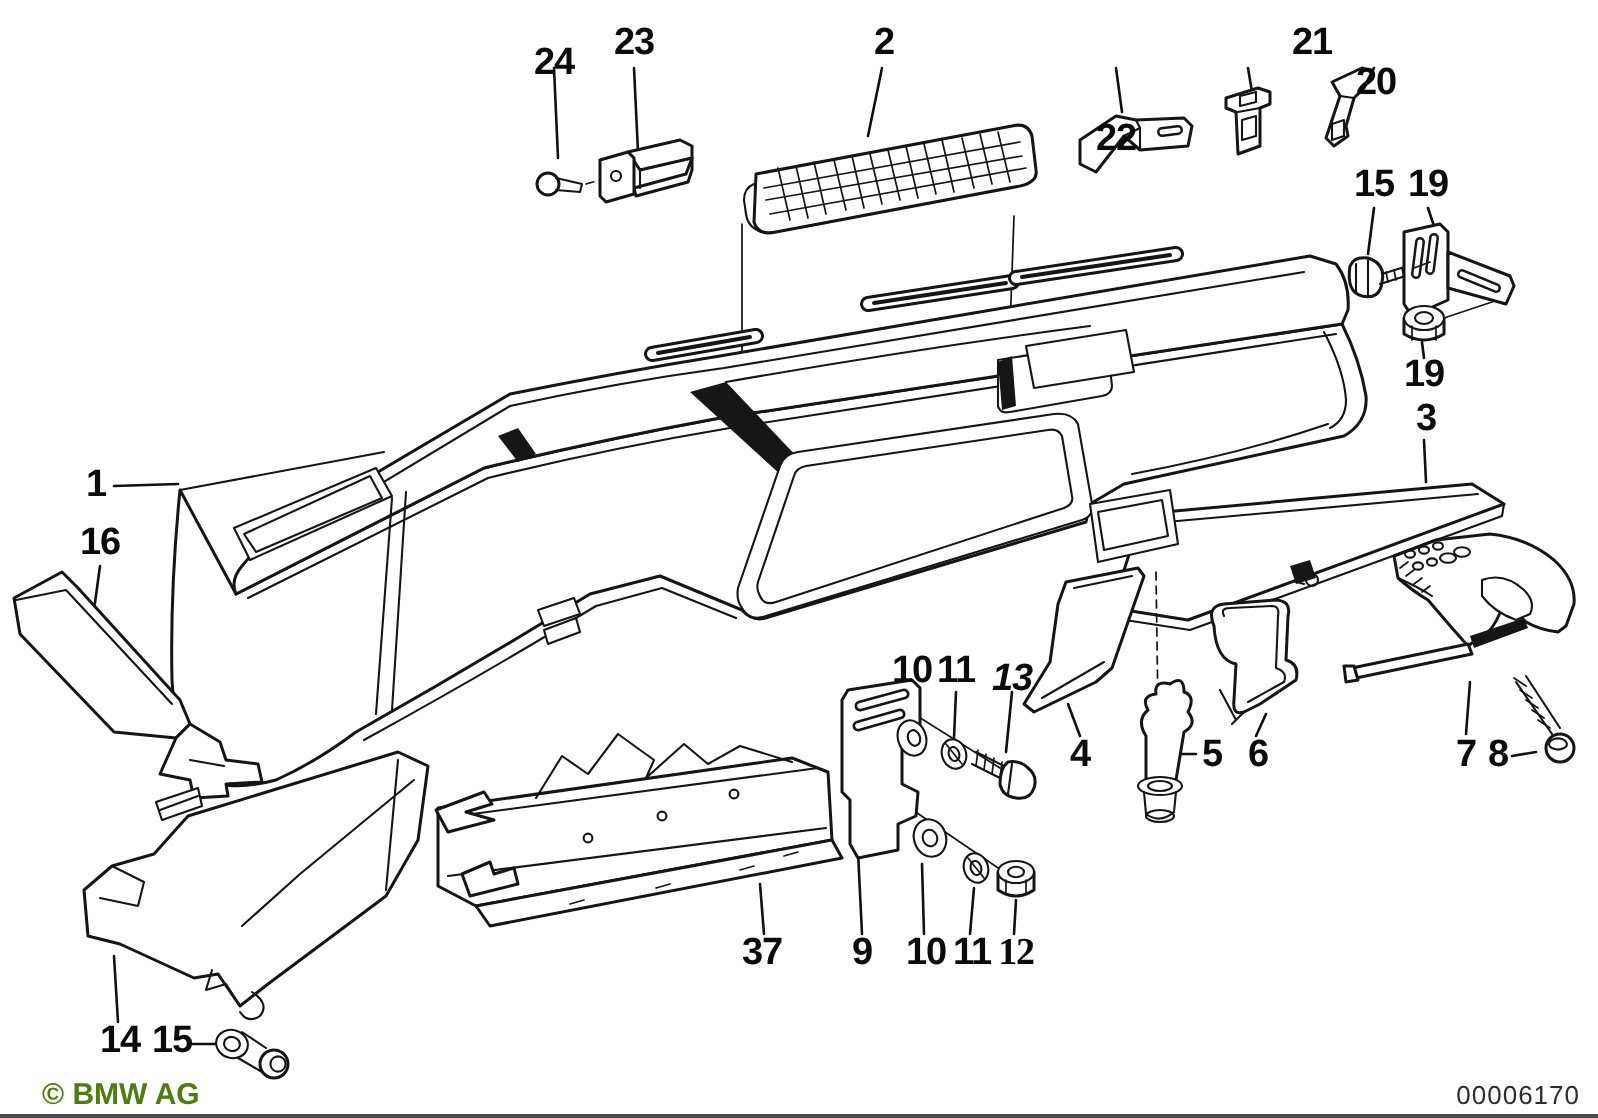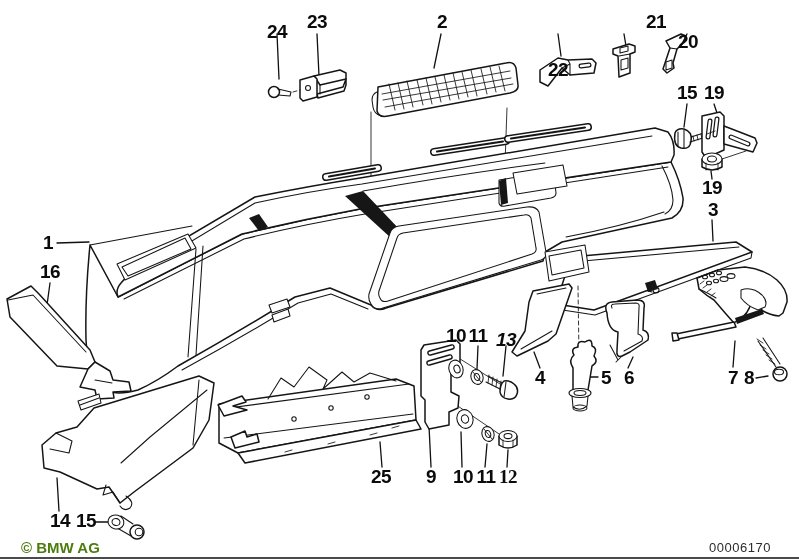--- a/index.html
+++ b/index.html
@@ -4,21 +4,21 @@
 <style>
   html,body{margin:0;padding:0;background:#ffffff;}
   .stage{position:relative;width:799px;height:559px;background:#ffffff;overflow:hidden;
          font-family:"Liberation Sans",sans-serif;}
   svg{position:absolute;left:0;top:0;}
   .callout{position:absolute;transform:translate(-50%,-50%);
            font:bold 19px "Liberation Sans",sans-serif;letter-spacing:-0.6px;color:#0b0b0b;
            cursor:pointer;user-select:none;}
   .copyright{position:absolute;left:21px;top:539px;font:bold 15px "Liberation Sans",sans-serif;
              color:#4d7c0f;}
-  .imgnum{position:absolute;left:690px;top:540px;width:100px;text-align:center;
+  .imgnum{position:absolute;left:690px;top:540px;width:100px;text-align:right;
           font:13px "Liberation Sans",sans-serif;color:#2d2d2d;letter-spacing:.5px;}
   .scan-edge{position:absolute;left:0;right:0;bottom:0;height:2px;background:#4a4a4a;}
 
   
   .s0{fill:#ffffff;stroke:#151515;stroke-width:1.5;stroke-linejoin:round;}
   .s1{fill:none;stroke:#151515;stroke-width:1.05;stroke-linejoin:round;stroke-linecap:round;}
   .sw{fill:#ffffff;stroke:#151515;stroke-width:1.05;stroke-linejoin:round;}
   .fD{fill:#161616;stroke:none;}
   .ld{fill:none;stroke:#101010;stroke-width:1.3;stroke-linecap:round;}
   .dash{stroke-dasharray:4 3;}
@@ -338,21 +338,21 @@
       <span class="callout" style="left: 712px; top: 188px;">19</span>
       <span class="callout" style="left: 713px; top: 210px;">3</span>
       <span class="callout" style="left: 456px; top: 336px;">10</span>
       <span class="callout" style="left: 478px; top: 336px;">11</span>
       <span class="callout" style="left: 506px; top: 340px; font-style: italic;">13</span>
       <span class="callout" style="left: 540px; top: 378px;">4</span>
       <span class="callout" style="left: 606px; top: 378px;">5</span>
       <span class="callout" style="left: 629px; top: 378px;">6</span>
       <span class="callout" style="left: 733px; top: 378px;">7</span>
       <span class="callout" style="left: 749px; top: 378px;">8</span>
-      <span class="callout" style="left: 381px; top: 477px;">25</span>
+      <span class="callout" style="left: 381px; top: 477px;">37</span>
       <span class="callout" style="left: 431px; top: 477px;">9</span>
       <span class="callout" style="left: 463px; top: 477px;">10</span>
       <span class="callout" style="left: 486px; top: 477px;">11</span>
       <span class="callout" style="left: 508px; top: 477px; font-family: Liberation Serif, serif;">12</span>
       <span class="callout" style="left: 60px; top: 521px;">14</span>
       <span class="callout" style="left: 86px; top: 521px;">15</span>
     </div>
 
 <div class="copyright">© BMW AG</div>
 <div class="imgnum">00006170</div>

